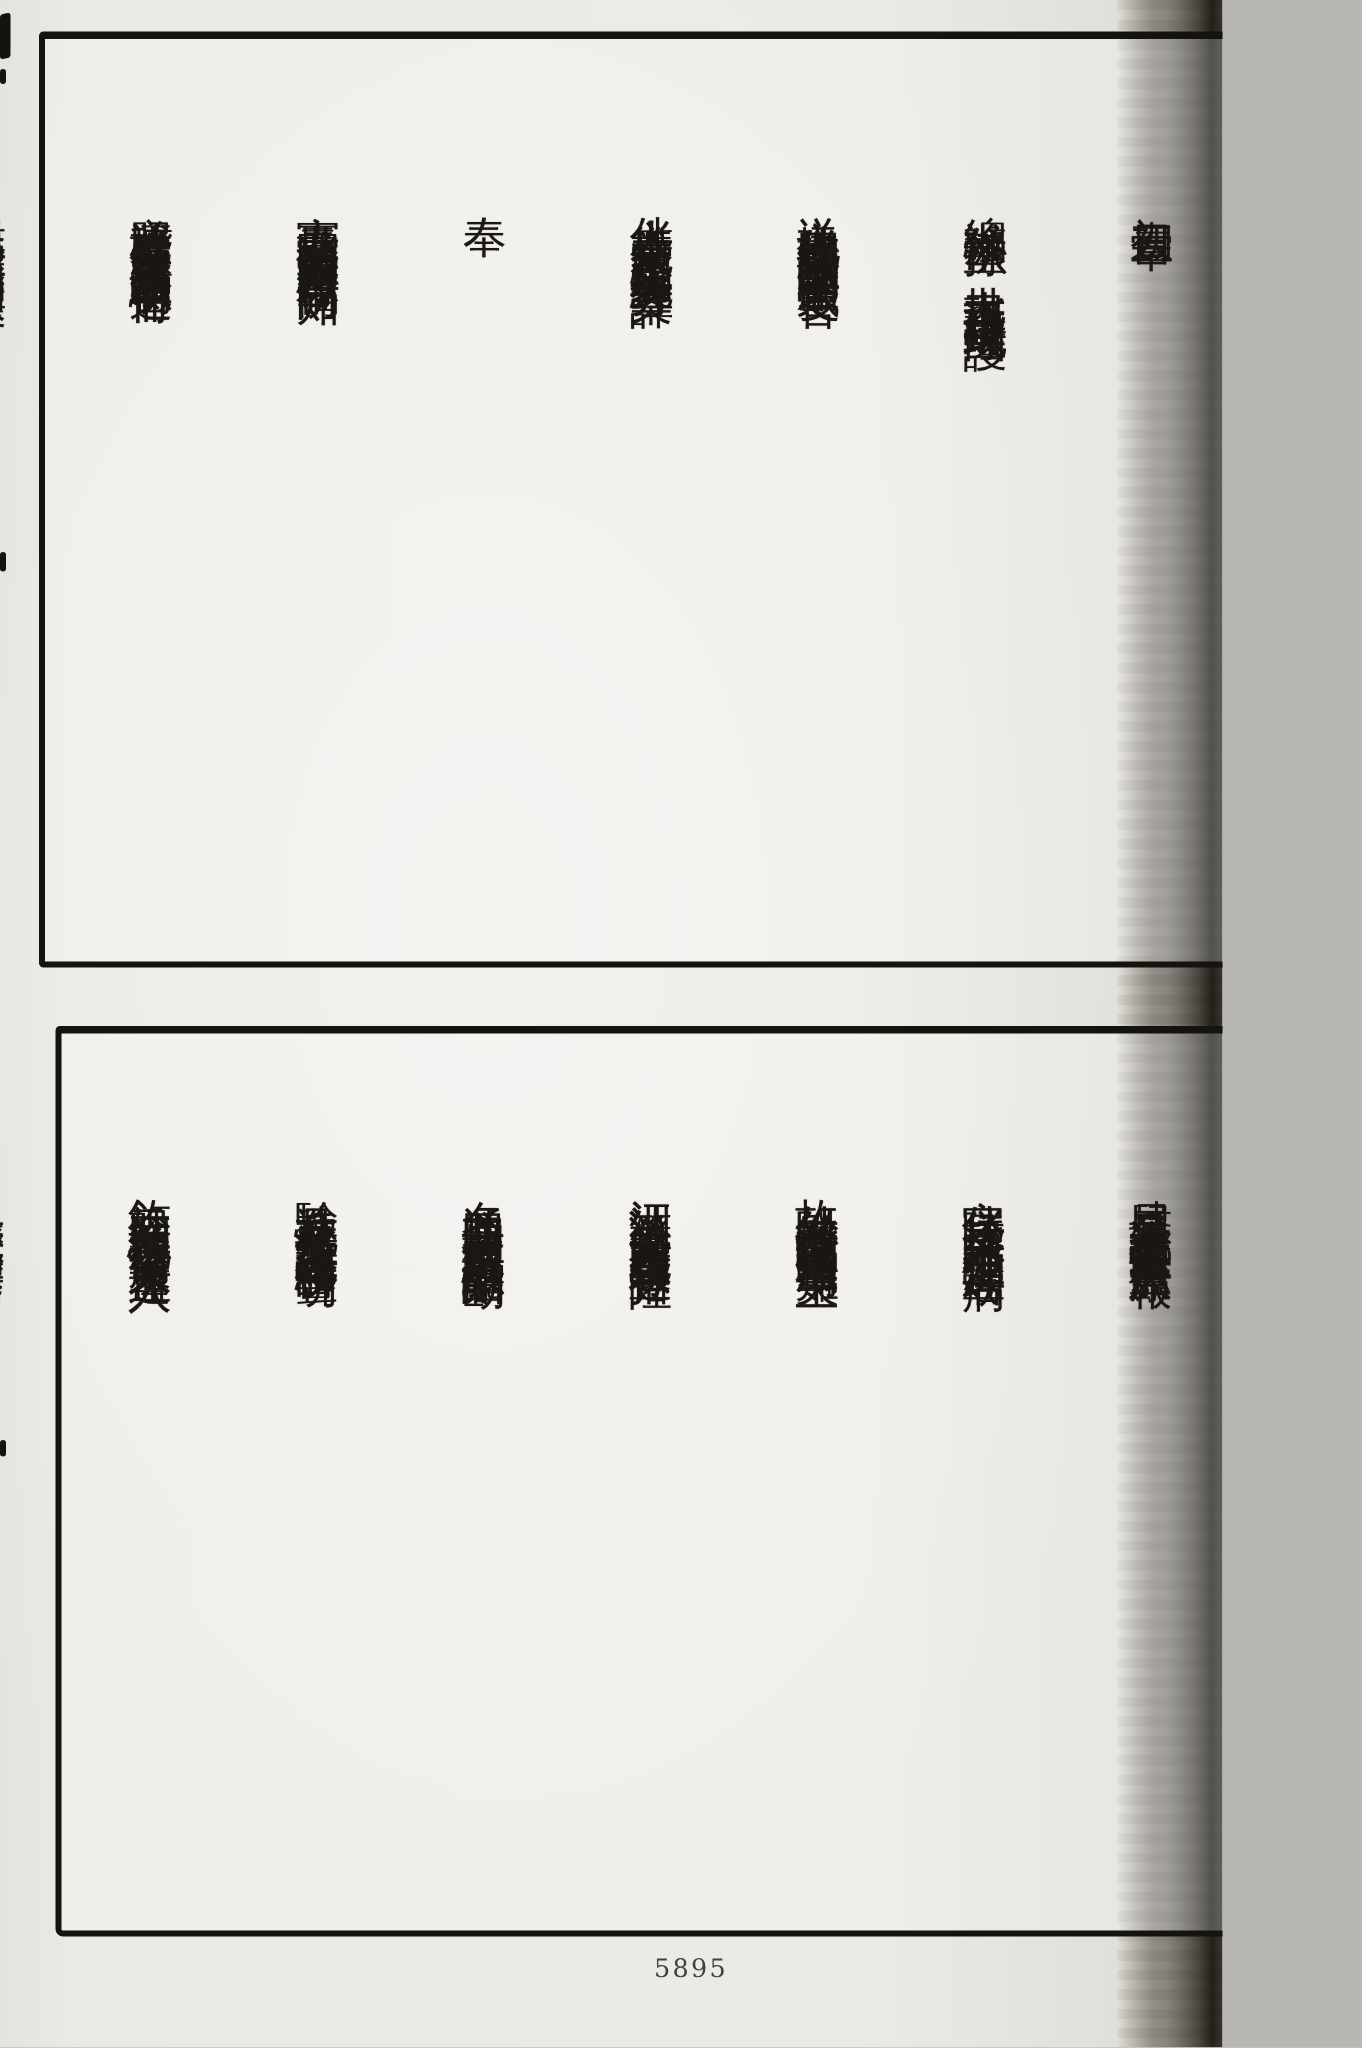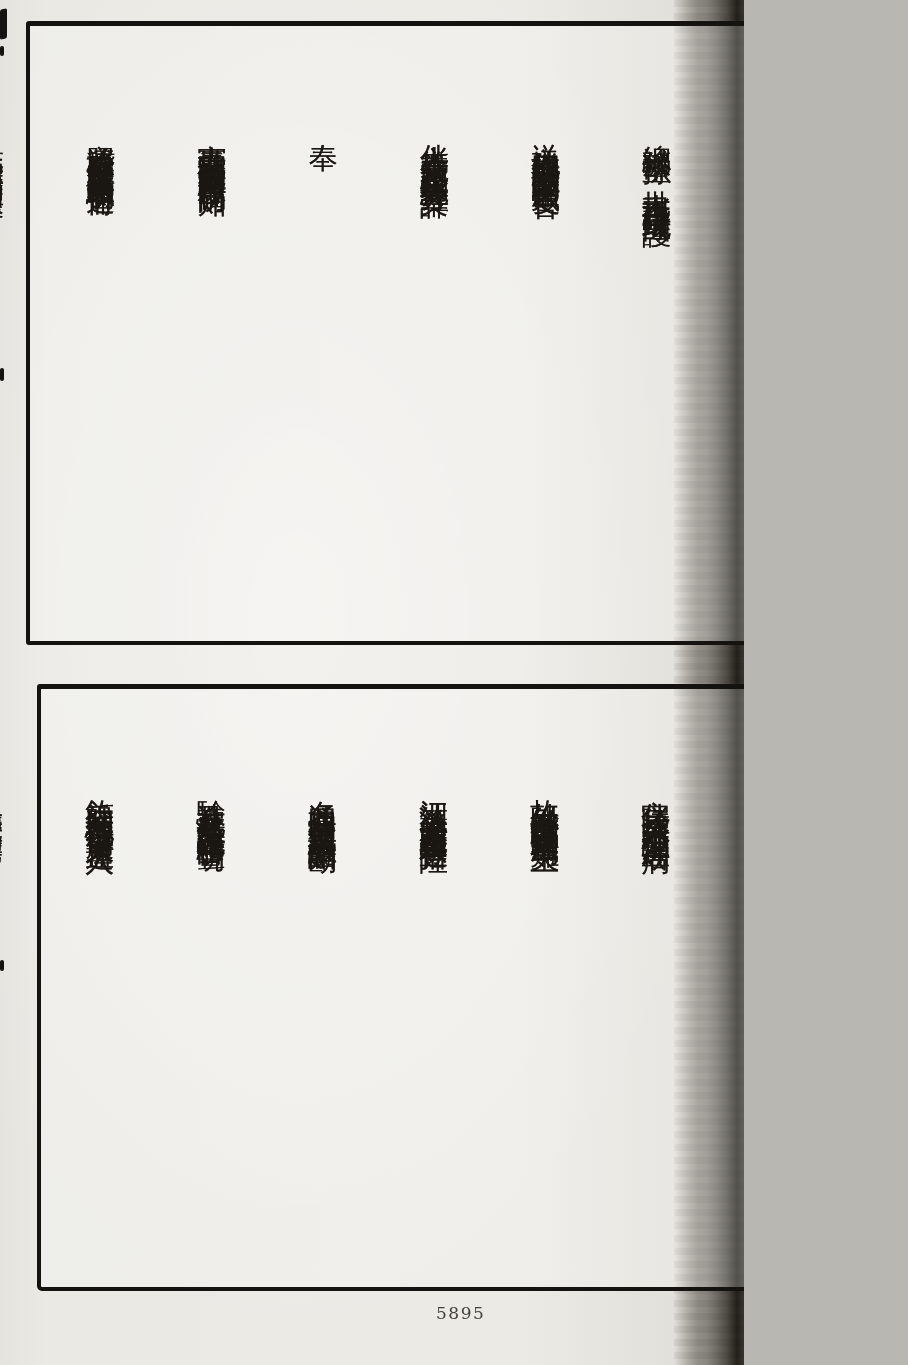--- a/index.html
+++ b/index.html
@@ -1,17 +1,17 @@
 <!DOCTYPE html>
 <html><head>
 <meta charset="utf-8">
 <style>
   html,body{margin:0;padding:0;background:#b9b7b1;}
   .page{
-    position:relative;width:744px;height:1365px;overflow:hidden;
+    position:relative;width:815px;height:1365px;overflow:hidden;
     background:
       radial-gradient(ellipse at 40% 45%, rgba(255,255,255,.35), rgba(0,0,0,0) 70%),
       linear-gradient(to right,#e4e3de 0,#eae9e4 6%,#eceae5 70%,#e2e0da 90%,#d8d5ce 100%);
     font-family:"DejaVu Serif","Liberation Serif",serif;
   }
   
   .gutter{
     position:absolute;top:0;right:0;width:70px;height:1365px;
     background:linear-gradient(to right,
       rgba(160,156,148,0) 0,#b3b0a8 18%,#918e86 34%,#8a8780 46%,

